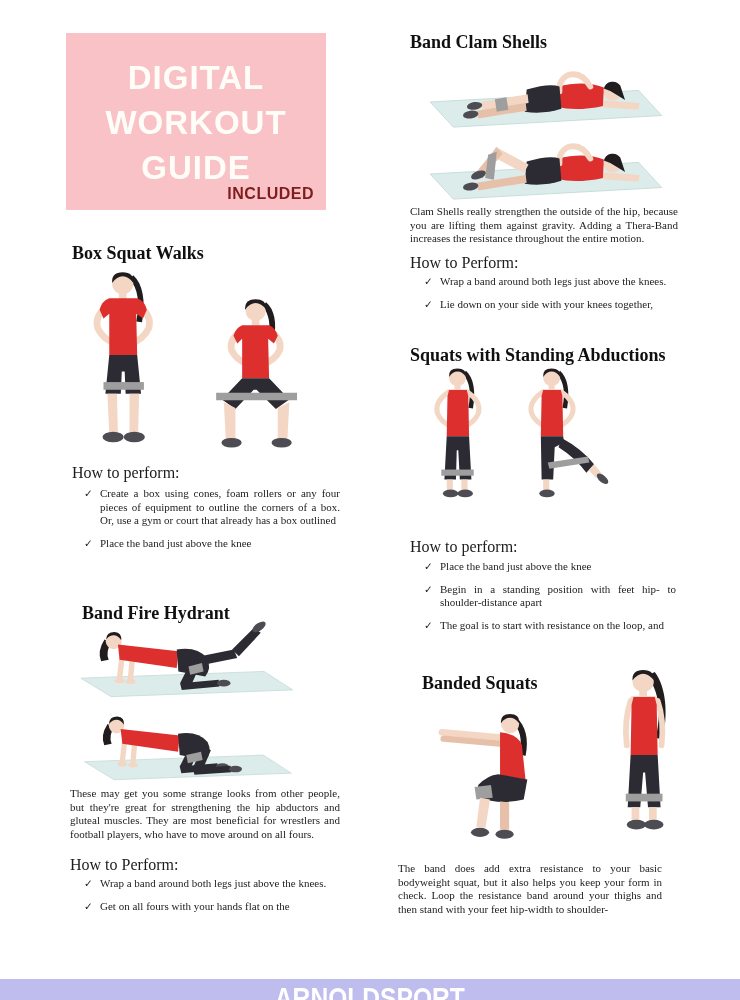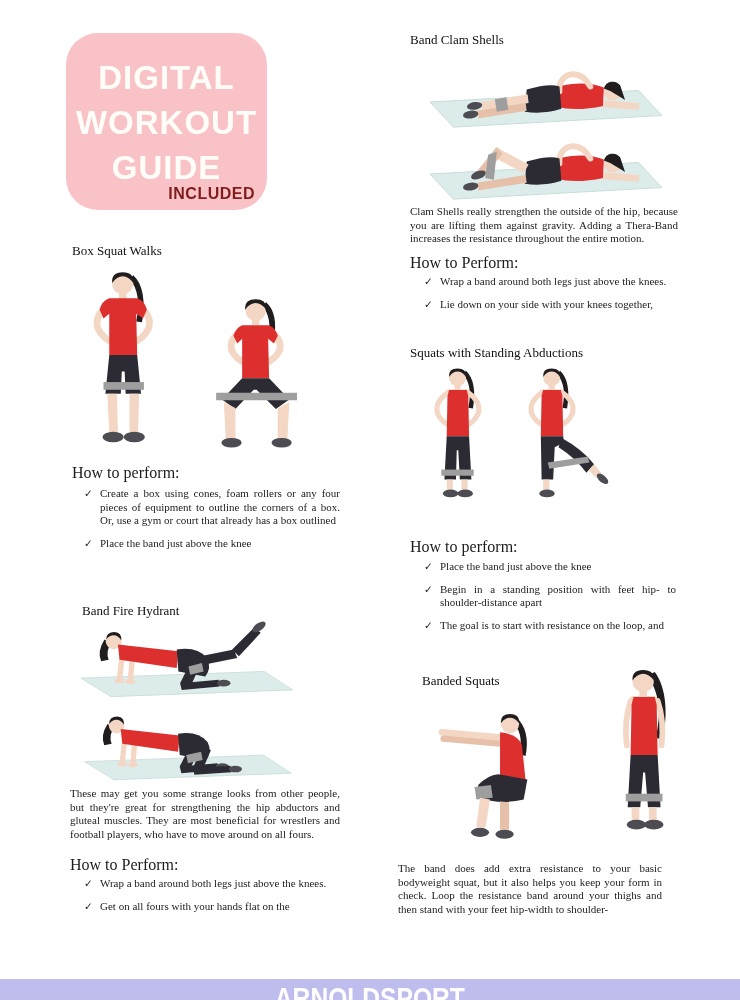--- a/index.html
+++ b/index.html
@@ -1,26 +1,26 @@
 <!DOCTYPE html>
 <html><head>
 <meta charset="utf-8">
 <style>
   html,body{margin:0;padding:0;background:#ffffff;}
   .page{position:relative;width:740px;height:1000px;background:#ffffff;overflow:hidden;
         font-family:"Liberation Serif", serif;color:#1c1c1c;}
   
-  .badge{position:absolute;left:66px;top:33px;width:201px;height:177px;background:#f9c2c7;border-radius:32px;}
+  .badge{position:absolute;left:66px;top:33px;width:260px;height:177px;background:#f9c2c7;}
   .badge-lines{padding-top:22px;text-align:center;font-family:"Liberation Sans",sans-serif;
                font-weight:bold;font-size:33px;line-height:45px;color:#fffdf8;letter-spacing:1px;}
   .badge-sub{position:absolute;right:12px;bottom:7px;font-family:"Liberation Sans",sans-serif;
              font-weight:bold;font-size:16px;color:#7f1d1d;letter-spacing:.5px;}
   
   .abs{position:absolute;}
-  .sec-title{font-size:13px;font-weight:normal;color:#101010;white-space:nowrap;}
+  .sec-title{font-size:18px;font-weight:bold;color:#101010;white-space:nowrap;}
   .body-text{font-size:11px;line-height:13.5px;text-align:justify;}
   .how{font-size:16px;}
   .bullet{display:flex;margin-bottom:9px;}
   .check{flex:0 0 16px;font-size:10.5px;line-height:13.5px;}
   .bullet-text{flex:1;font-size:11px;line-height:13.5px;text-align:justify;}
   
   .banner{position:absolute;left:0;top:979px;width:740px;height:38px;background:#bfbcee;
           display:flex;align-items:center;justify-content:center;}
   .banner-text{font-family:"Liberation Sans",sans-serif;font-weight:bold;font-size:30px;
                color:#ffffff;transform:scaleX(.82);letter-spacing:0;}

